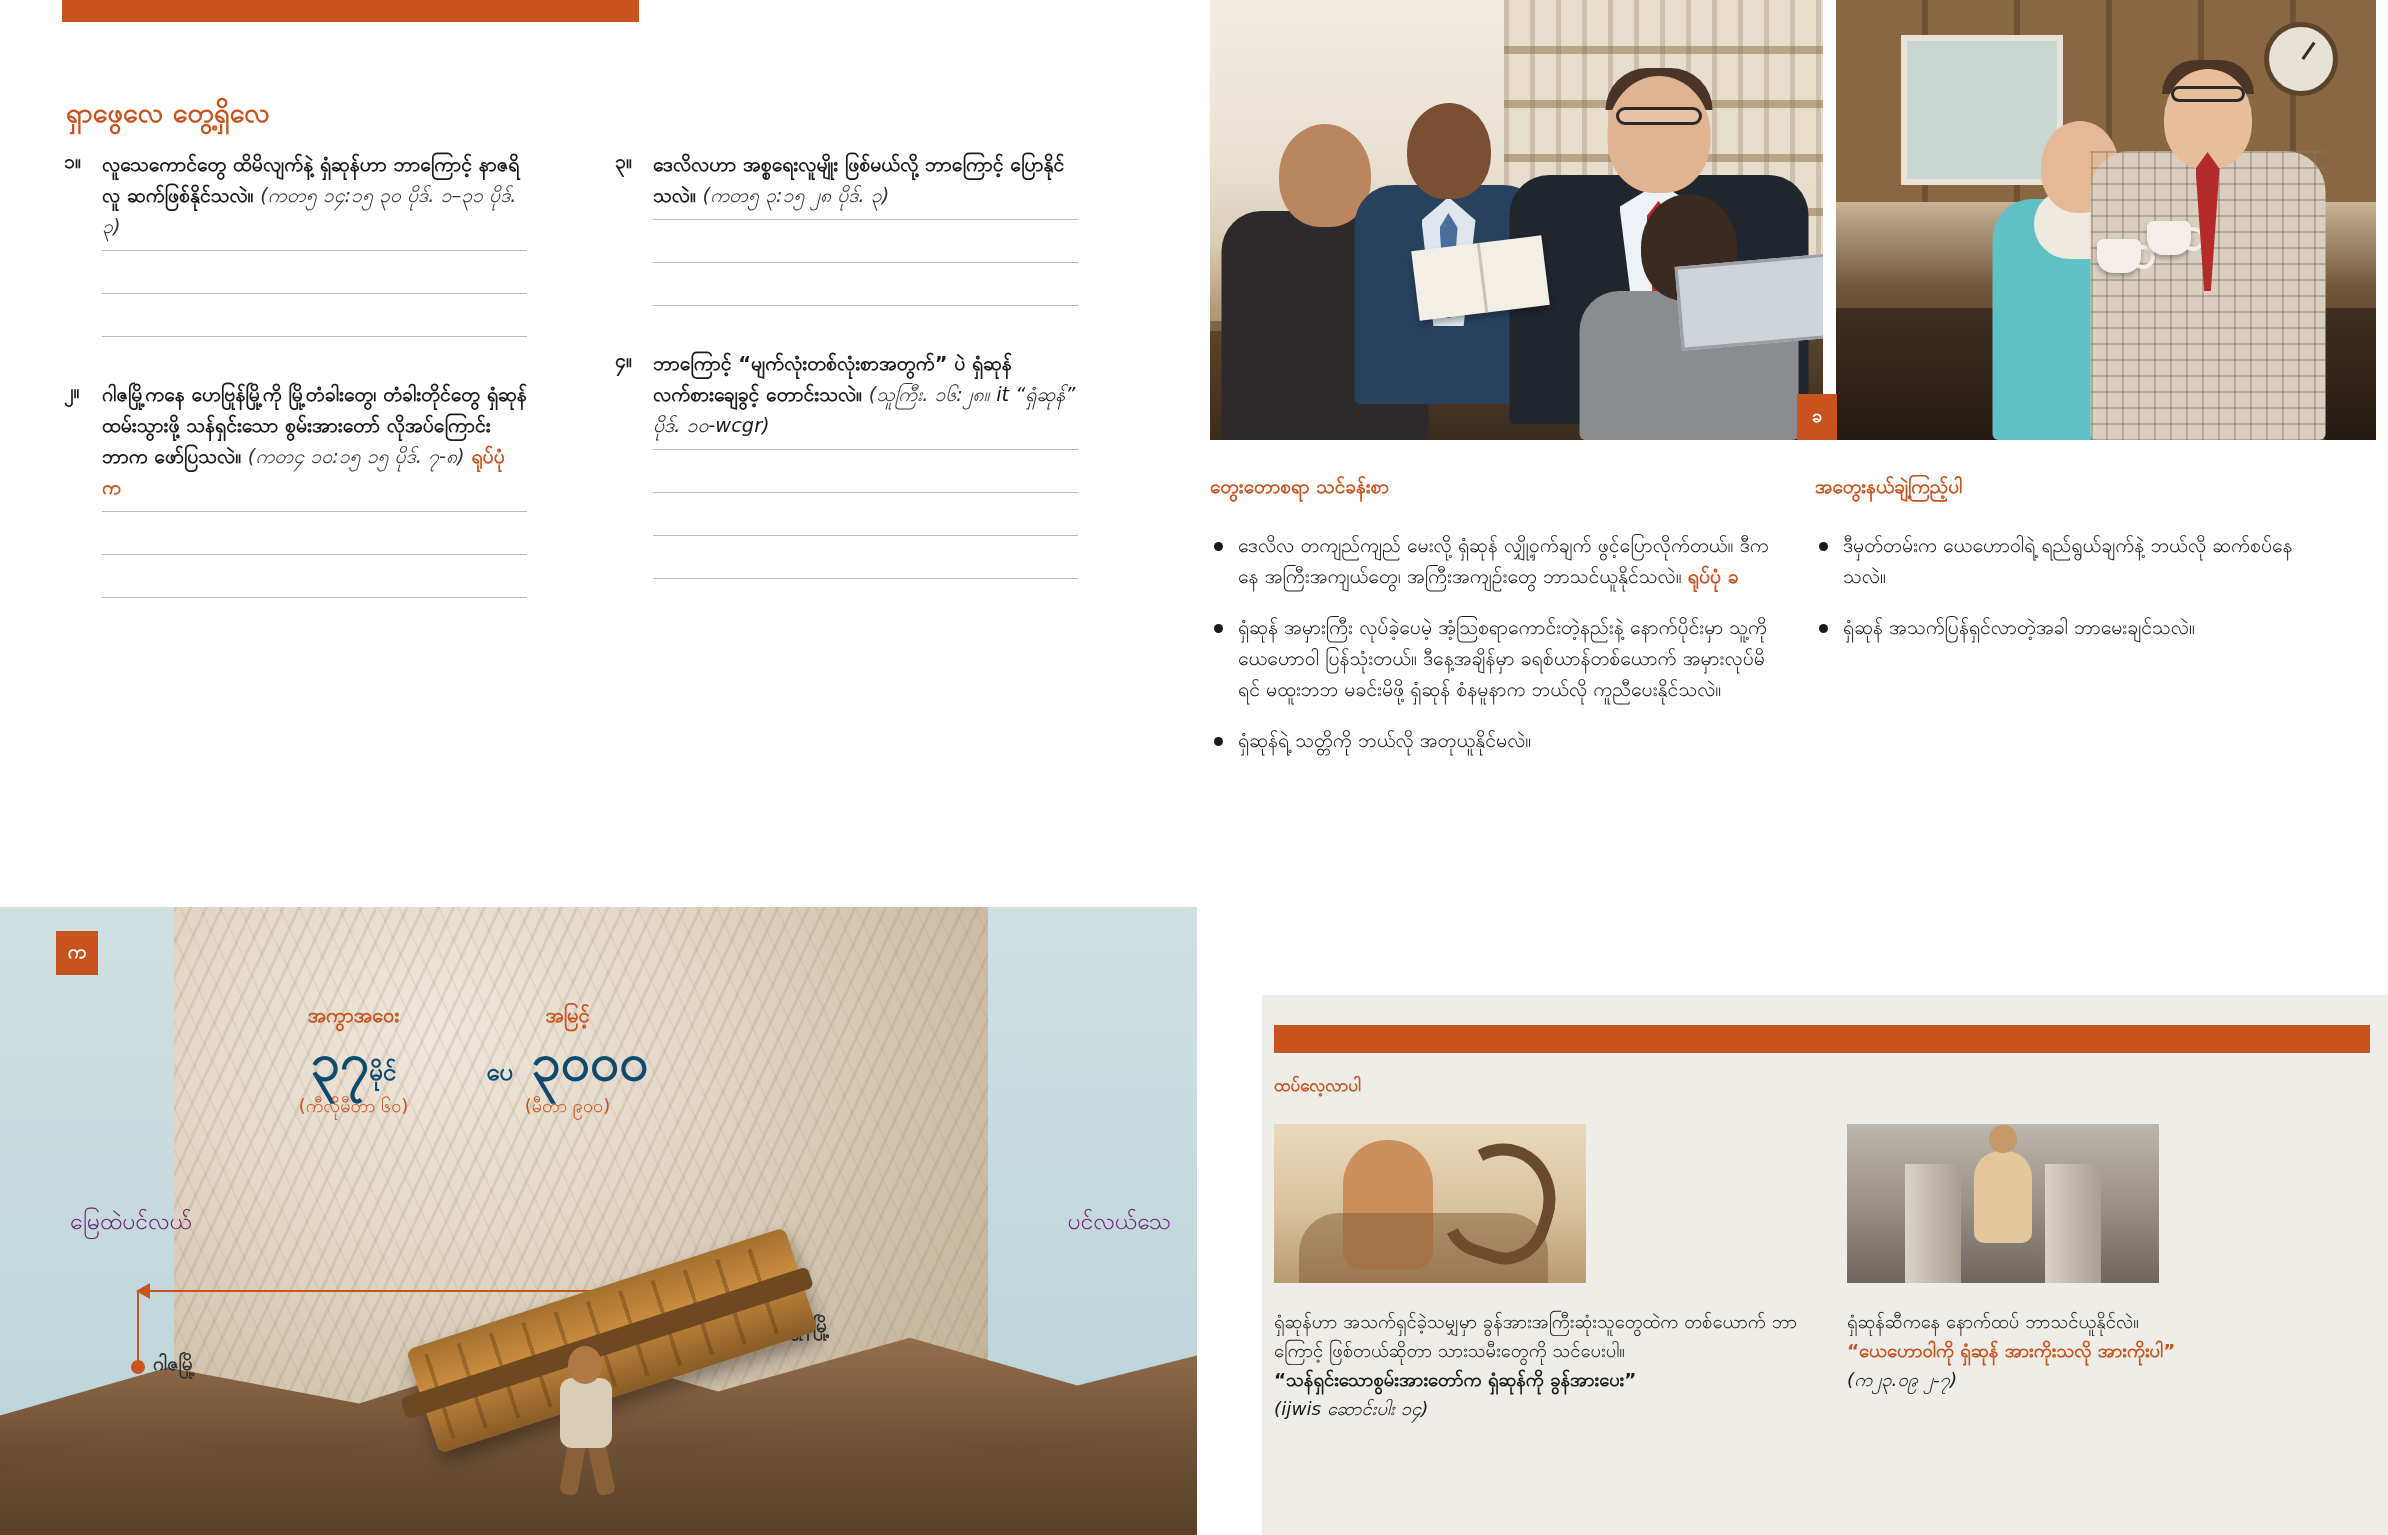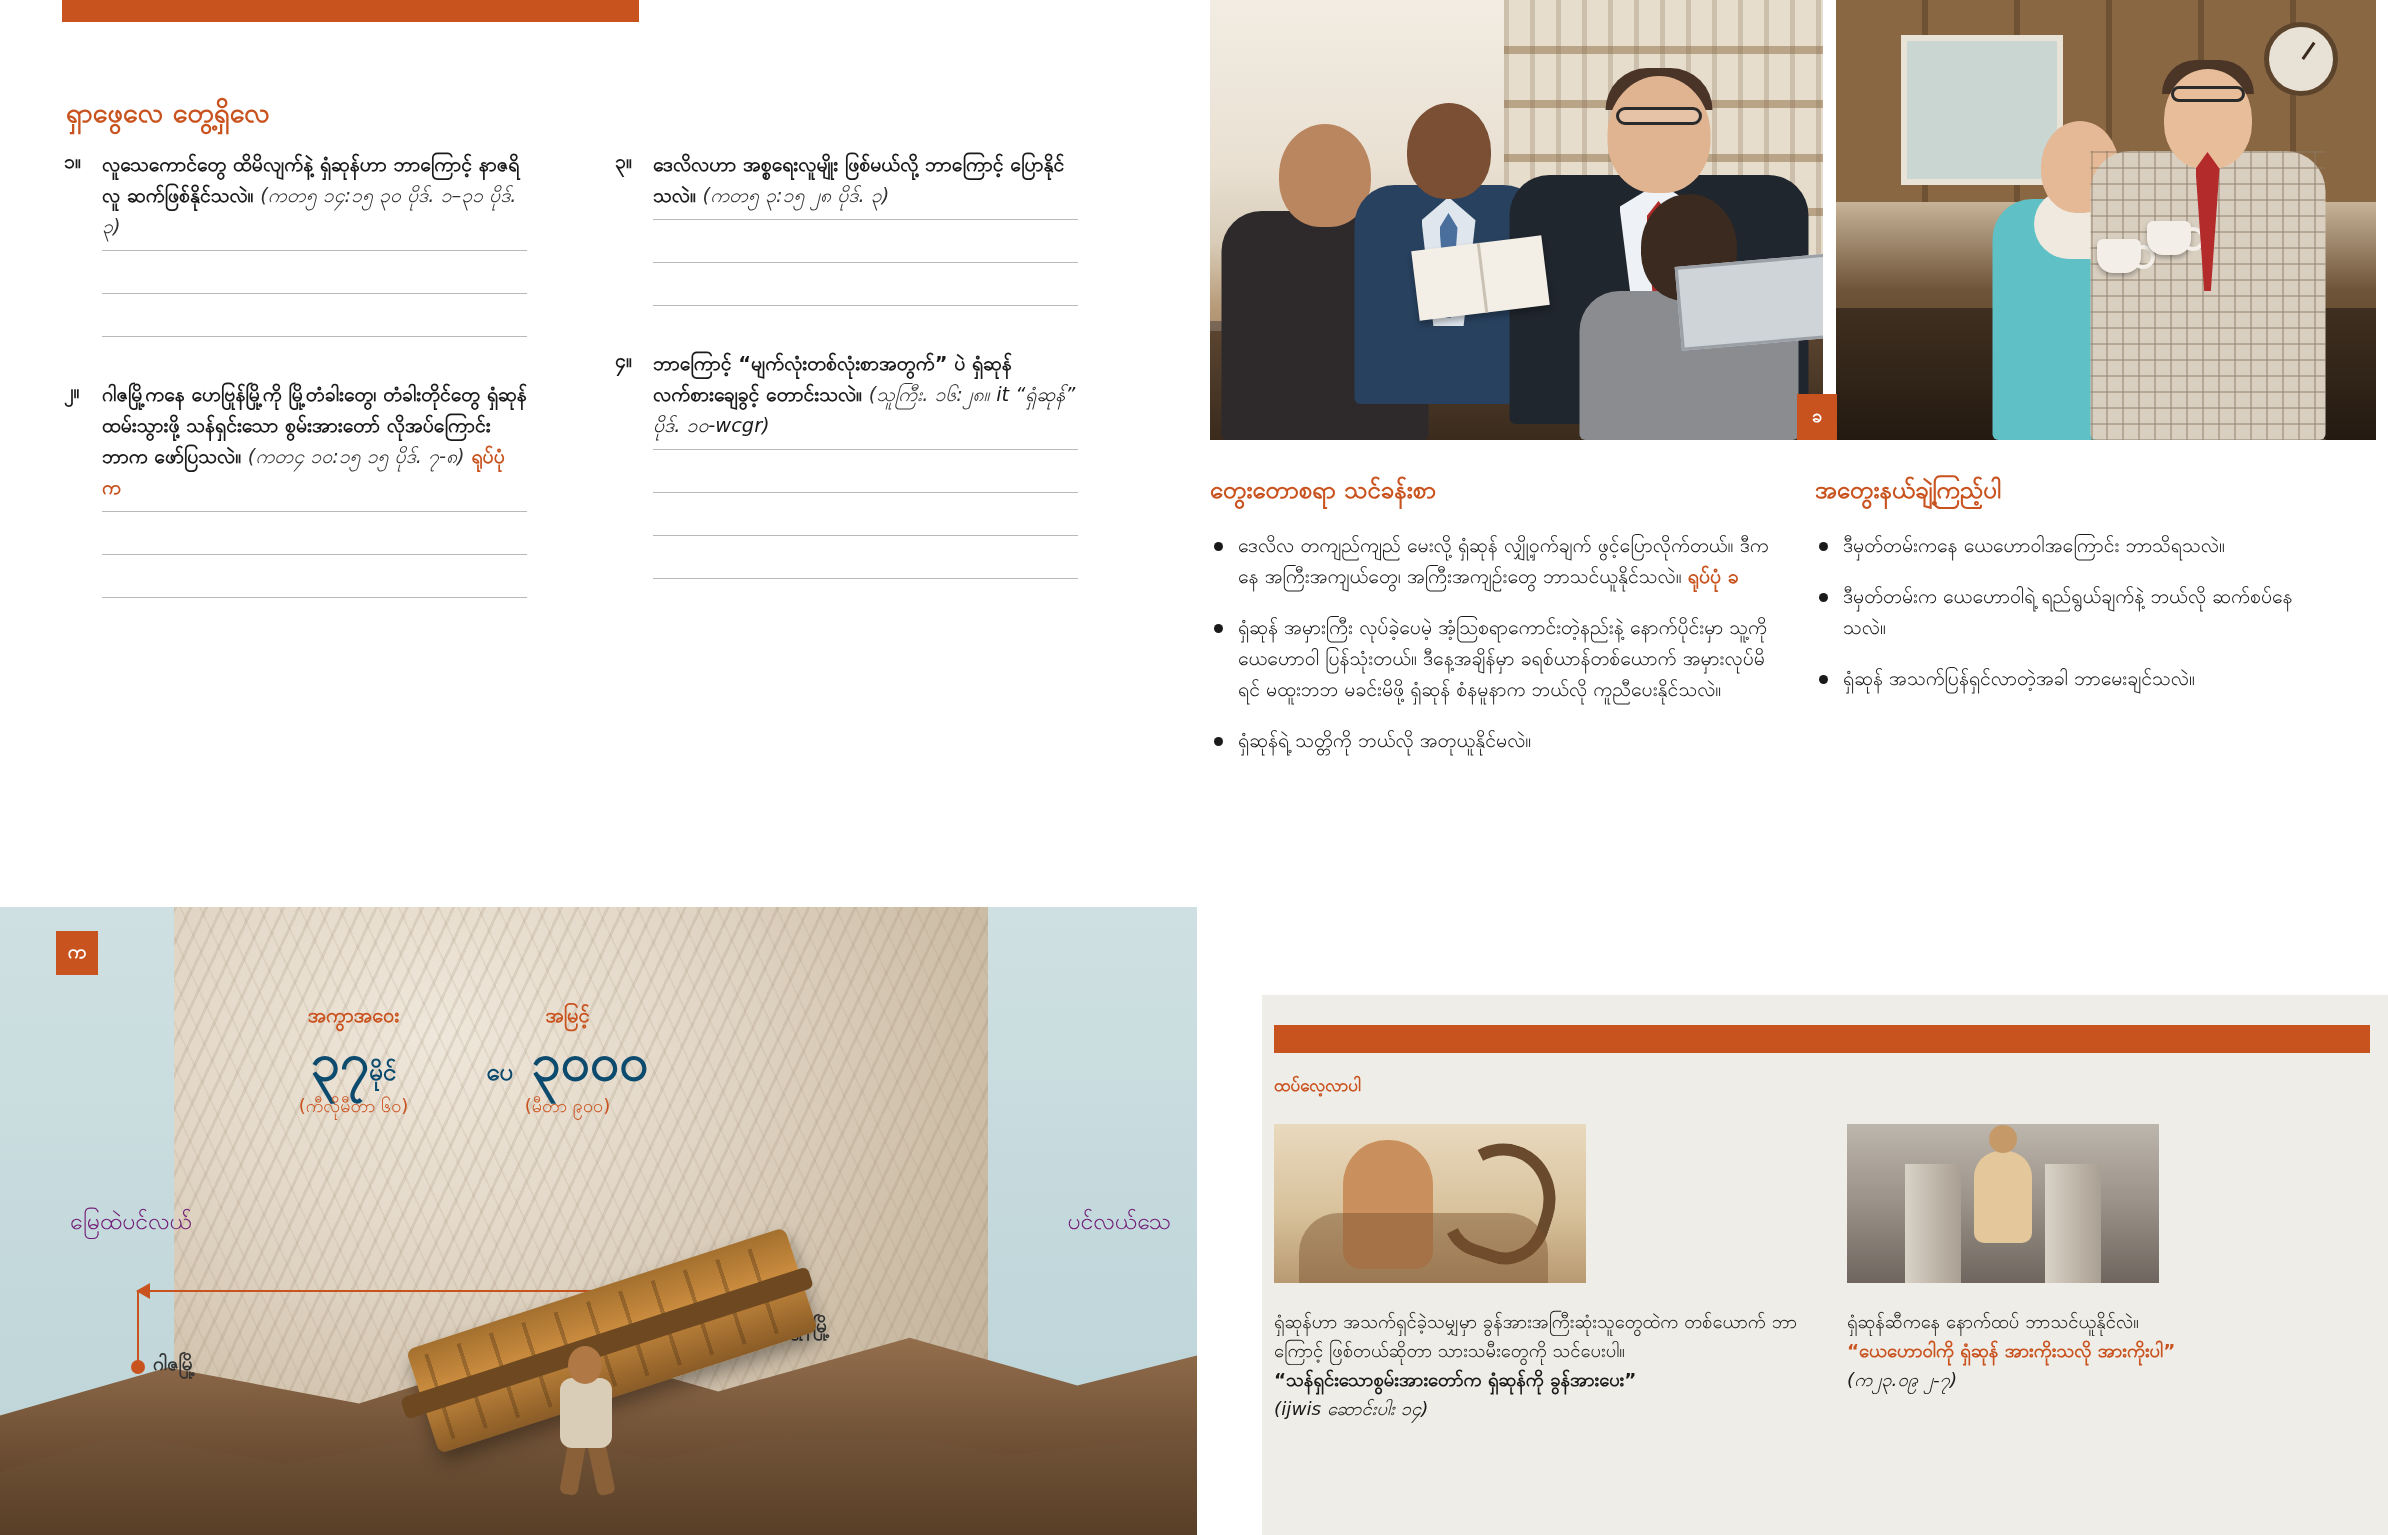--- a/index.html
+++ b/index.html
@@ -280,24 +280,24 @@
   .rt-cols {
     position: absolute;
     left: 13px; top: 474px;
     width: 1166px;
     display: flex;
     gap: 42px;
   }
   .rt-col { width: 517px; }
   .rt-col.wide { width: 563px; }
   .rt-title {
-    font-size: 24px;
+    font-size: 19px;
     font-weight: bold;
     color: #C9531F;
-    margin-bottom: 20px;
+    margin-bottom: 28px;
   }
   ul.bullets {
     margin: 0; padding: 0; list-style: none;
   }
   ul.bullets li {
     position: relative;
     padding-left: 28px;
     font-size: 19.4px;
     line-height: 31px;
     color: #1a1a1a;
@@ -669,23 +669,20 @@
           <li>
             <span>ရှံဆုန်ရဲ့ သတ္တိကို ဘယ်လို အတုယူနိုင်မလဲ။</span>
           </li>
         </ul>
       </div>
 
       <div class="rt-col">
         <div class="rt-title">အတွေးနယ်ချဲ့ကြည့်ပါ</div>
         <ul class="bullets">
           <li>
-            <span>ဒီမှတ်တမ်းကနေ ယေဟောဝါအကြောင်း ဘာသိရသလဲ။</span>
-          </li>
-          <li>
             <span>ဒီမှတ်တမ်းက ယေဟောဝါရဲ့ ရည်ရွယ်ချက်နဲ့ ဘယ်လို ဆက်စပ်နေသလဲ။</span>
           </li>
           <li>
             <span>ရှံဆုန် အသက်ပြန်ရှင်လာတဲ့အခါ ဘာမေးချင်သလဲ။</span>
           </li>
         </ul>
       </div>
     </div>
   </div>
 

